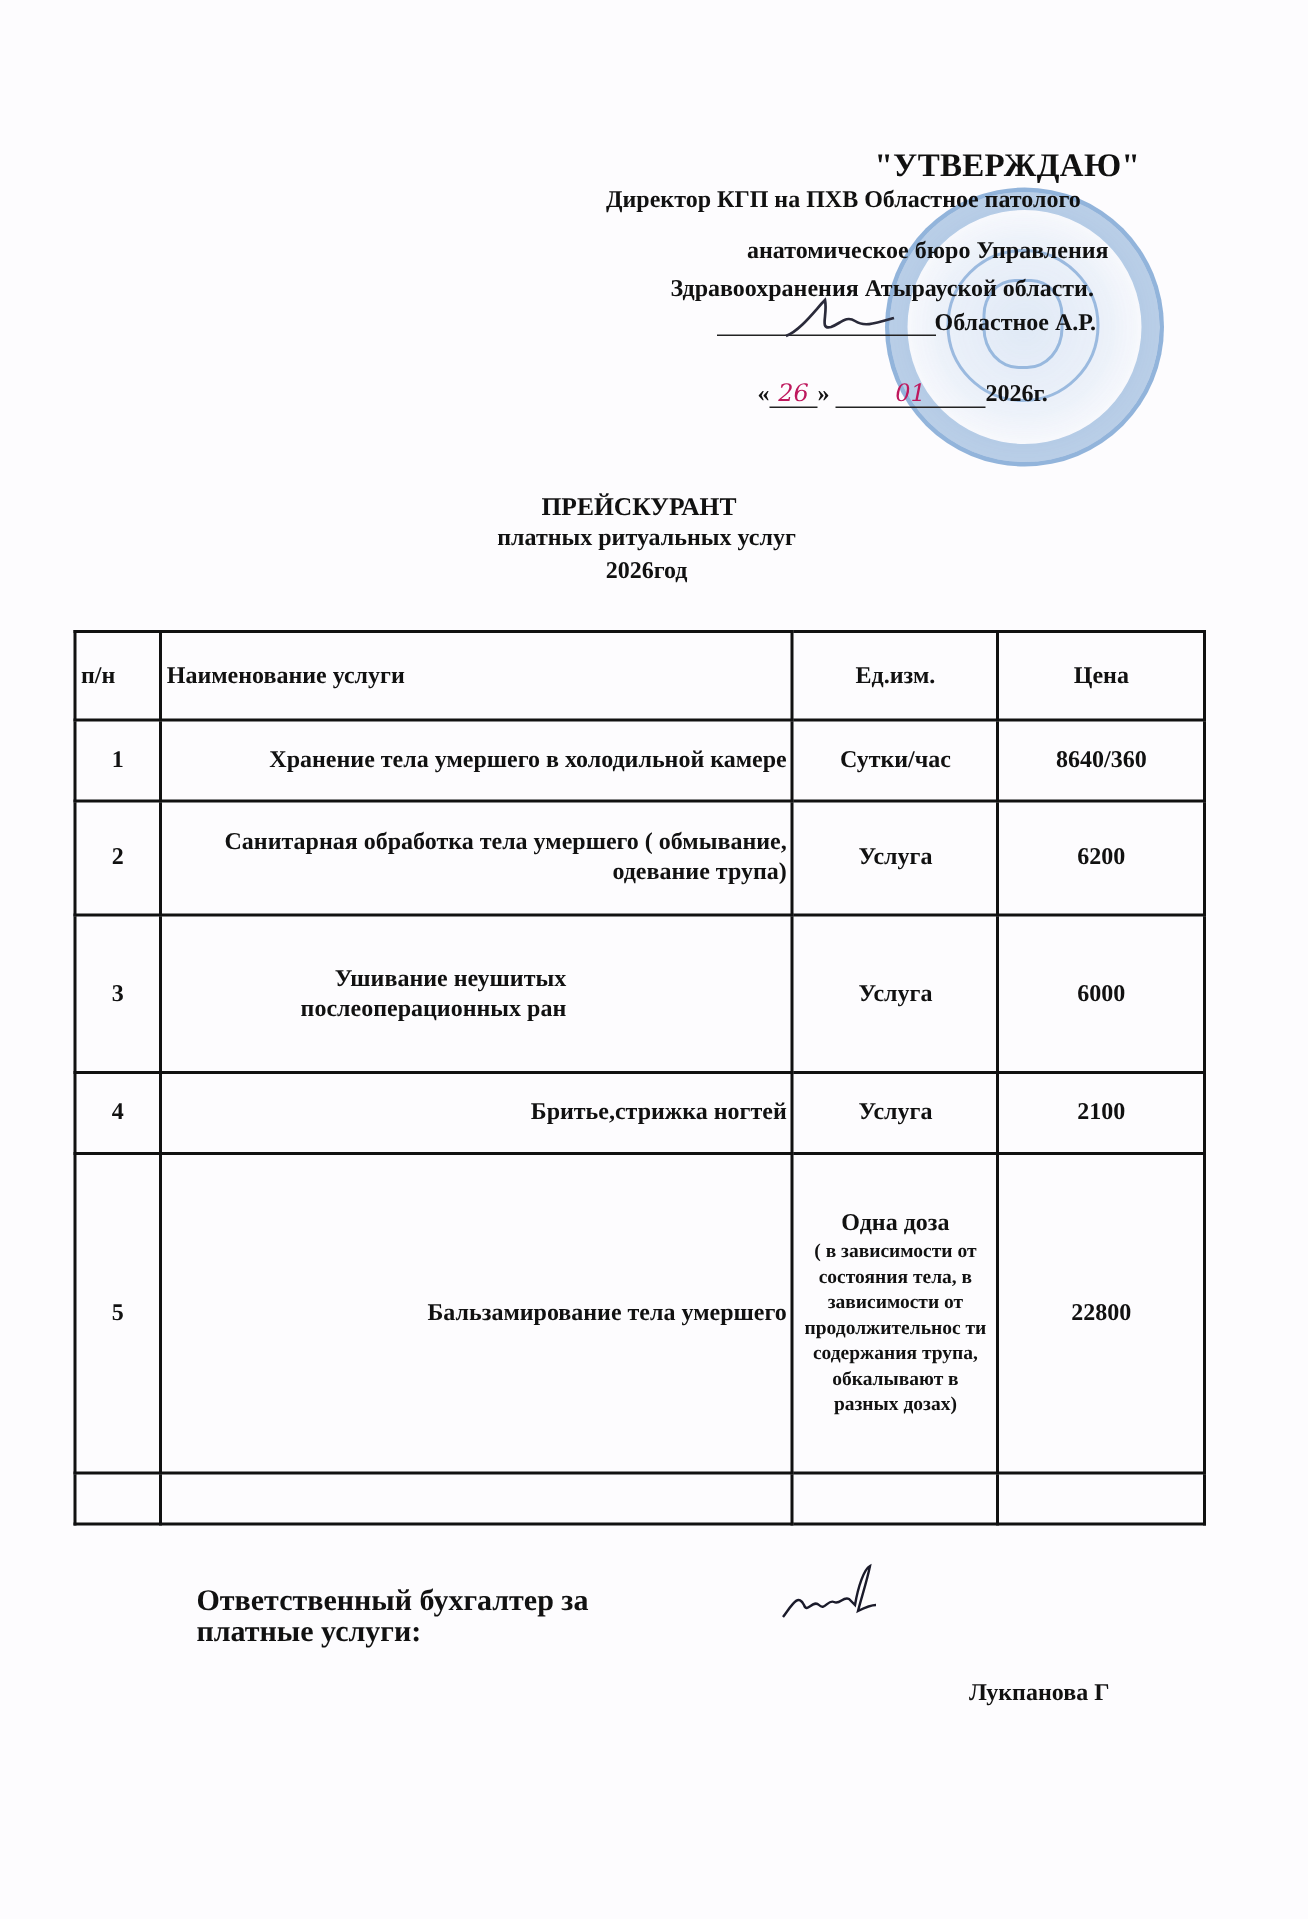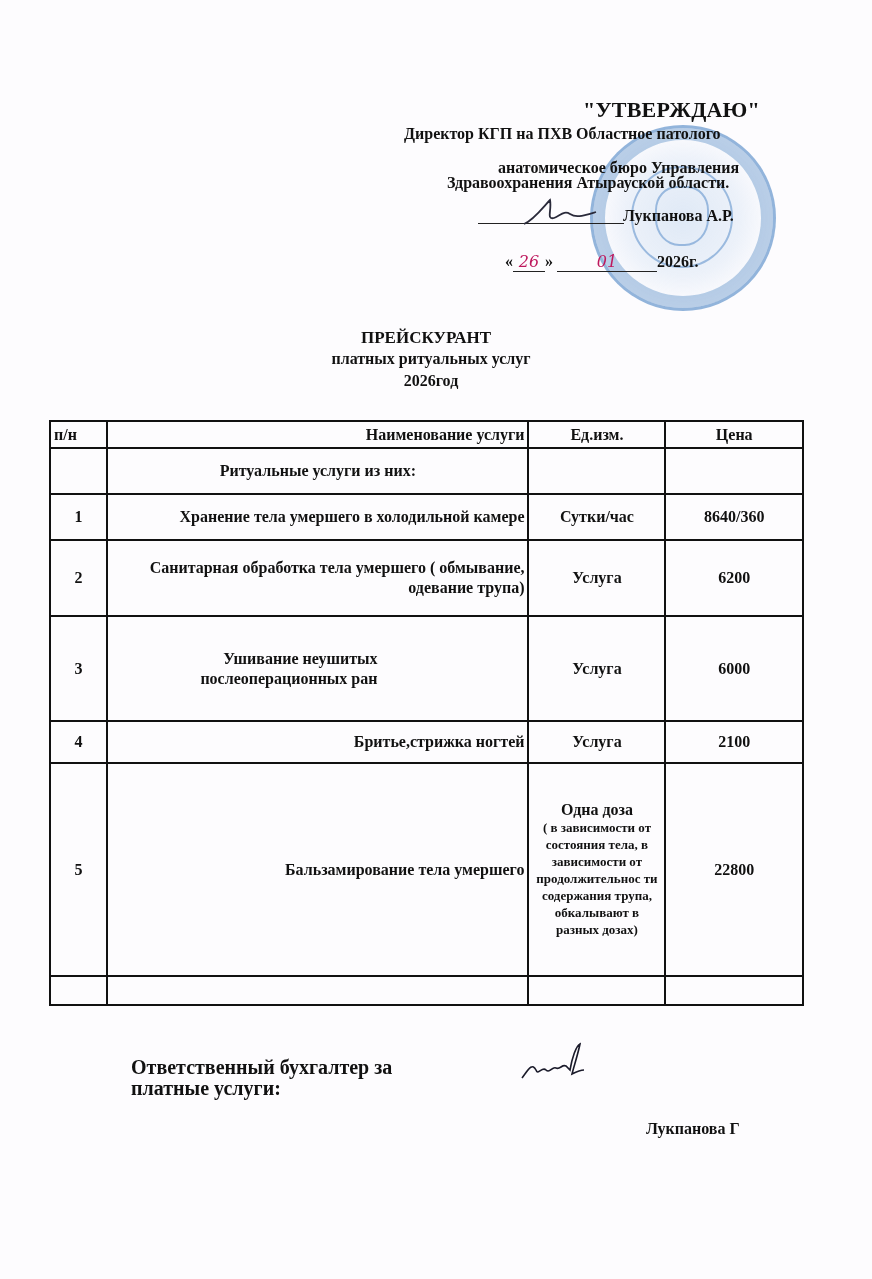--- a/index.html
+++ b/index.html
@@ -6,21 +6,21 @@
   body {
     width: 872px; height: 1279px; position: relative; overflow: hidden;
     background: #fdfcfe;
     font-family: "Liberation Serif", serif;
     color: #111;
   }
   .approval { position: absolute; font-weight: bold; font-size: 16px; line-height: 20px; }
   .approve-title { position: absolute; left: 583px; top: 97px; font-size: 22px; font-weight: bold; letter-spacing: 0.2px; }
   .line1 { left: 381px; top: 124px; margin-left: 23px; }
   .line2 { left: 498px; top: 158px; }
-  .line3 { left: 447px; top: 173px; }
+  .line3 { left: 447px; top: 183px; }
   .sig-line { position: absolute; left: 478px; top: 223px; width: 146px; border-bottom: 1.5px solid #222; }
   .director-name { left: 623px; top: 206px; }
   .date-line { position: absolute; left: 505px; top: 252px; font-size: 16px; font-weight: bold; }
   .date-line .hand { font-family: "DejaVu Serif", serif; font-style: italic; color: #be185d; font-weight: normal; }
   .date-line .u { display: inline-block; border-bottom: 1.5px solid #222; text-align: center; }
   .stamp {
     position: absolute; left: 590px; top: 125px; width: 180px; height: 180px; border-radius: 50%;
     border: 3px solid rgba(58,120,190,0.55);
     box-shadow: inset 0 0 0 10px rgba(255,255,255,0.0), inset 0 0 0 12px rgba(58,120,190,0.35);
     background: radial-gradient(circle, rgba(90,150,210,0.18) 0%, rgba(90,150,210,0.10) 45%, rgba(90,150,210,0.0) 70%);
@@ -38,29 +38,29 @@
   .title-block { position: absolute; left: 0; width: 872px; text-align: center; font-weight: bold; }
   .t1 { top: 328px; font-size: 17px; left: -10px; }
   .t2 { top: 350px; font-size: 16px; left: -5px; }
   .t3 { top: 372px; font-size: 16px; left: -5px; }
 
   table.price {
     position: absolute; left: 49px; top: 420px; width: 755px;
     border-collapse: collapse; font-weight: bold; font-size: 16px;
   }
   table.price td, table.price th {
-    border: 2px solid #111; padding: 0 3px; vertical-align: middle;
+    border: 2px solid #111; padding: 16px 3px; vertical-align: middle;
   }
   table.price th { height: 25px; font-weight: bold; }
   .c-num { width: 74px; text-align: center; }
   .c-name { width: 350px; text-align: right; line-height: 20px; }
   .c-unit { width: 143px; text-align: center; }
   .c-price { width: 178px; text-align: center; }
   th.c-num { text-align: left; }
-  th.c-name { text-align: right; }
+  th.c-name { text-align: left; }
   .sub-name { text-align: center !important; }
   .unit-main { font-size: 16px; }
   .unit-note { font-size: 13px; line-height: 17px; display: block; }
 
   .footer-role { position: absolute; left: 131px; top: 1057px; font-weight: bold; font-size: 20px; line-height: 21px; width: 330px; }
   .footer-name { position: absolute; left: 646px; top: 1120px; font-weight: bold; font-size: 16px; }
   .signature { position: absolute; }
 </style>
 </head>
 <body>
@@ -72,44 +72,38 @@
 
 <div class="approve-title">"УТВЕРЖДАЮ"</div>
 <div class="approval line1">Директор КГП на ПХВ Областное патолого</div>
 <div class="approval line2">анатомическое бюро Управления</div>
 <div class="approval line3">Здравоохранения  Атырауской области.</div>
 
 <div class="sig-line"></div>
 <svg class="signature" style="left:520px; top:196px;" width="80" height="34">
   <path d="M4 28 C 14 24, 24 10, 30 4 C 32 14, 26 24, 34 22 C 40 20, 44 14, 50 18 C 56 22, 62 20, 76 16" stroke="#2a2a3a" stroke-width="1.8" fill="none"></path>
 </svg>
-<div class="approval director-name">Лукпанова А.Р.</div>
+<div class="approval director-name">Областное А.Р.</div>
 
 <div class="date-line">
   <span>«</span><span class="u hand" style="width:32px;">26</span><span>»</span>
   <span class="u hand" style="width:100px;">01</span><span>2026г.</span>
 </div>
 
 <div class="title-block t1">ПРЕЙСКУРАНТ</div>
 <div class="title-block t2">платных ритуальных услуг</div>
 <div class="title-block t3">2026год</div>
 
 <table class="price">
   <tbody>
       <tr>
     <th class="c-num">п/н</th>
     <th class="c-name">Наименование услуги</th>
     <th class="c-unit">Ед.изм.</th>
     <th class="c-price">Цена</th>
-  </tr>
-  <tr style="height:46px;">
-    <td class="c-num"></td>
-    <td class="c-name sub-name">Ритуальные услуги  из них:</td>
-    <td class="c-unit"></td>
-    <td class="c-price"></td>
   </tr>
   <tr style="height:46px;">
     <td class="c-num">1</td>
     <td class="c-name">Хранение тела умершего в холодильной камере</td>
     <td class="c-unit">Сутки/час</td>
     <td class="c-price">8640/360</td>
   </tr>
   <tr style="height:76px;">
     <td class="c-num">2</td>
     <td class="c-name">Санитарная обработка тела умершего ( обмывание, одевание  трупа)</td>

